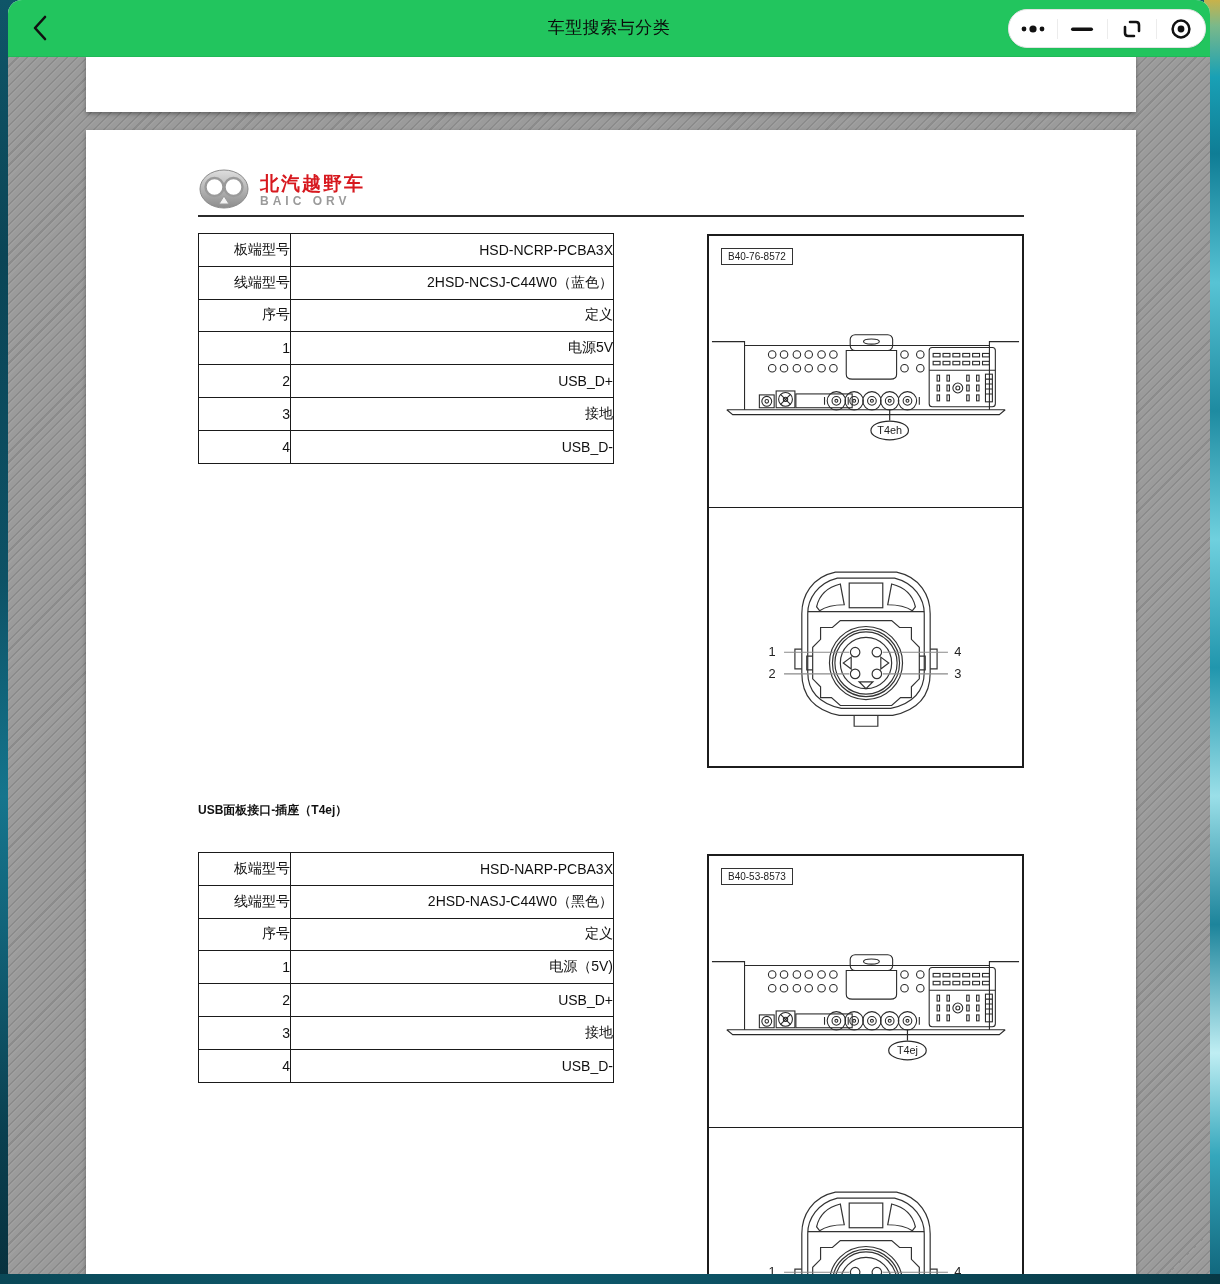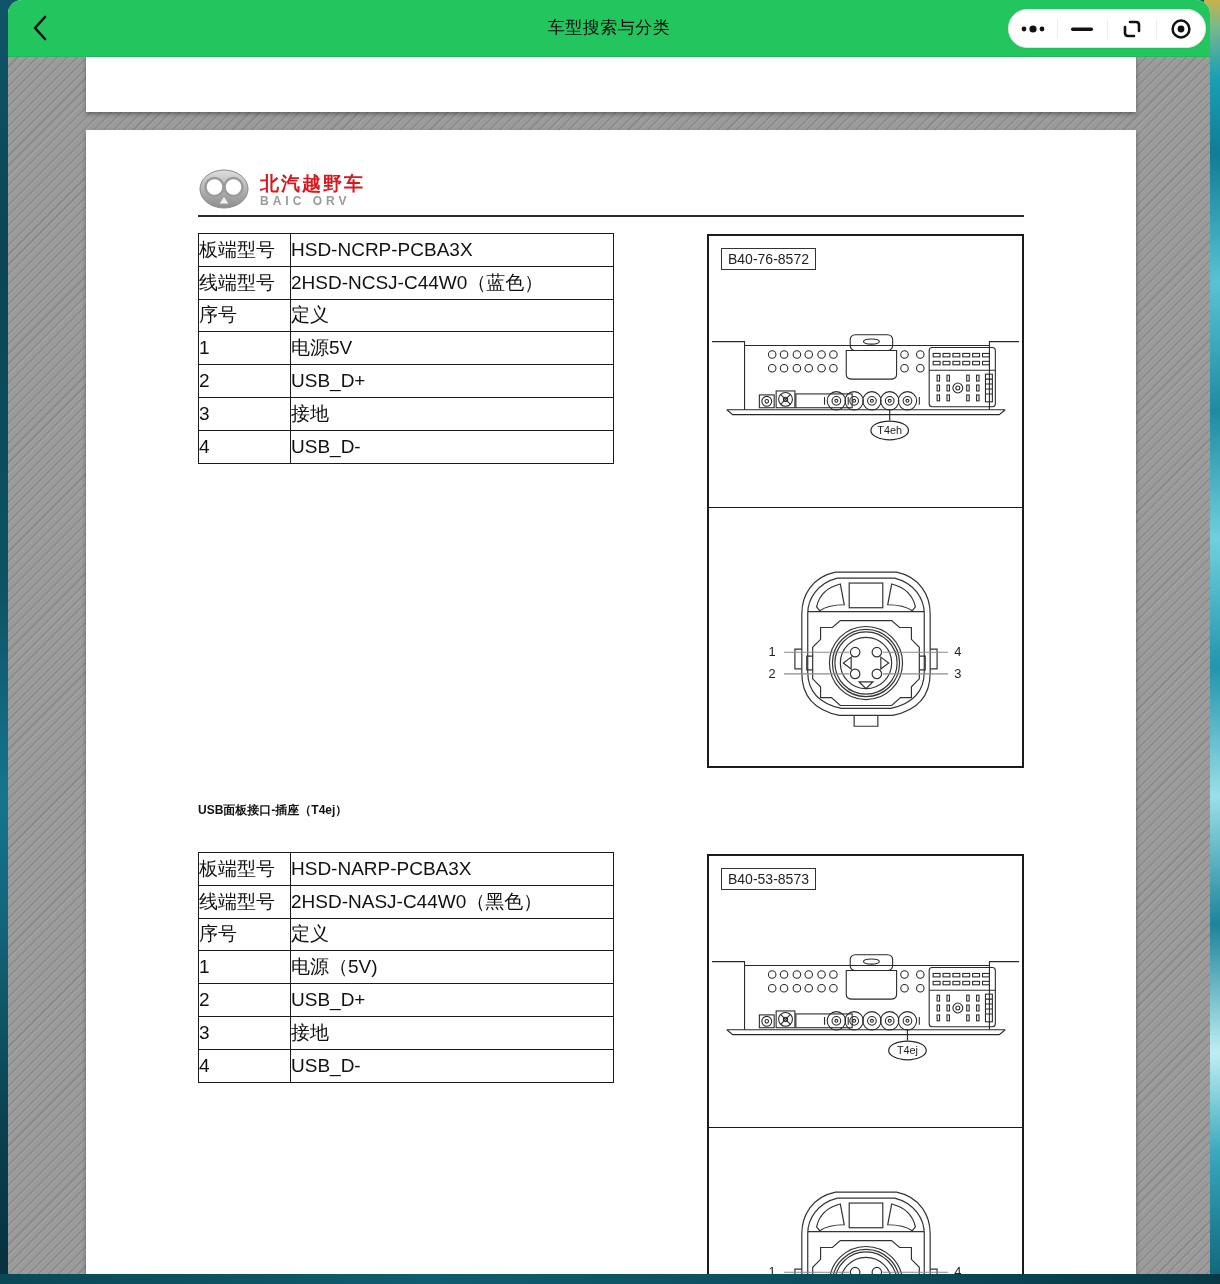--- a/index.html
+++ b/index.html
@@ -32,27 +32,27 @@
   .page-prev{top:0;height:56px;}
   .page-main{top:74px;height:1145px;}
   
   .logo{position:absolute;left:112px;top:38px;display:flex;align-items:center;}
   .logo-text{margin-left:10px;}
   .logo-cn{font-size:19px;font-weight:bold;color:#d7191f;letter-spacing:2px;line-height:22px;}
   .logo-en{font-size:12px;font-weight:bold;color:#9a9a9a;letter-spacing:4px;line-height:13px;}
   .rule{position:absolute;left:112px;top:85px;width:826px;height:0;border-top:2px solid #2b2b2b;}
   table.pintable{position:absolute;left:112px;border-collapse:collapse;table-layout:fixed;width:414px;}
   .t1{top:103px;} .t2{top:722px;}
-  .pintable td{border:1px solid #1a1a1a;height:31.8px;text-align:left;vertical-align:middle;
-    font-size:19px;color:#111;padding:0;}
+  .pintable td{border:1px solid #1a1a1a;height:31.8px;text-align:right;vertical-align:middle;
+    font-size:14px;color:#111;padding:0;}
   .pintable .c1{width:91px;} .pintable .c2{width:322px;}
   .heading{position:absolute;left:112px;top:672px;font-size:12px;font-weight:bold;color:#111;}
   .fig{position:absolute;left:621px;width:317px;background:#fff;border:2px solid #1c1c1c;box-sizing:border-box;}
   .f1{top:104px;height:534px;} .f2{top:724px;height:560px;}
-  .figref{position:absolute;left:12px;top:12px;border:1px solid #333;padding:2px 6px;font-size:14px;color:#222;background:#fff;}
+  .figref{position:absolute;left:12px;top:12px;border:1px solid #333;padding:2px 6px;font-size:10px;color:#222;background:#fff;}
   .figdiv{position:absolute;left:0;top:271px;width:100%;height:0;border-top:1.5px solid #1c1c1c;}
   svg.rear{position:absolute;left:0;top:96px;width:313px;height:112px;}
   svg.front{position:absolute;left:0;top:325px;width:313px;height:209px;}
   .callout-text{font-size:11px;fill:#222;text-anchor:middle;font-family:"Liberation Sans",sans-serif;}
   .pinlbl{font-size:13px;fill:#222;text-anchor:middle;font-family:"Liberation Sans",sans-serif;}
 </style>
 </head>
 <body>
 
 <div class="stage">

